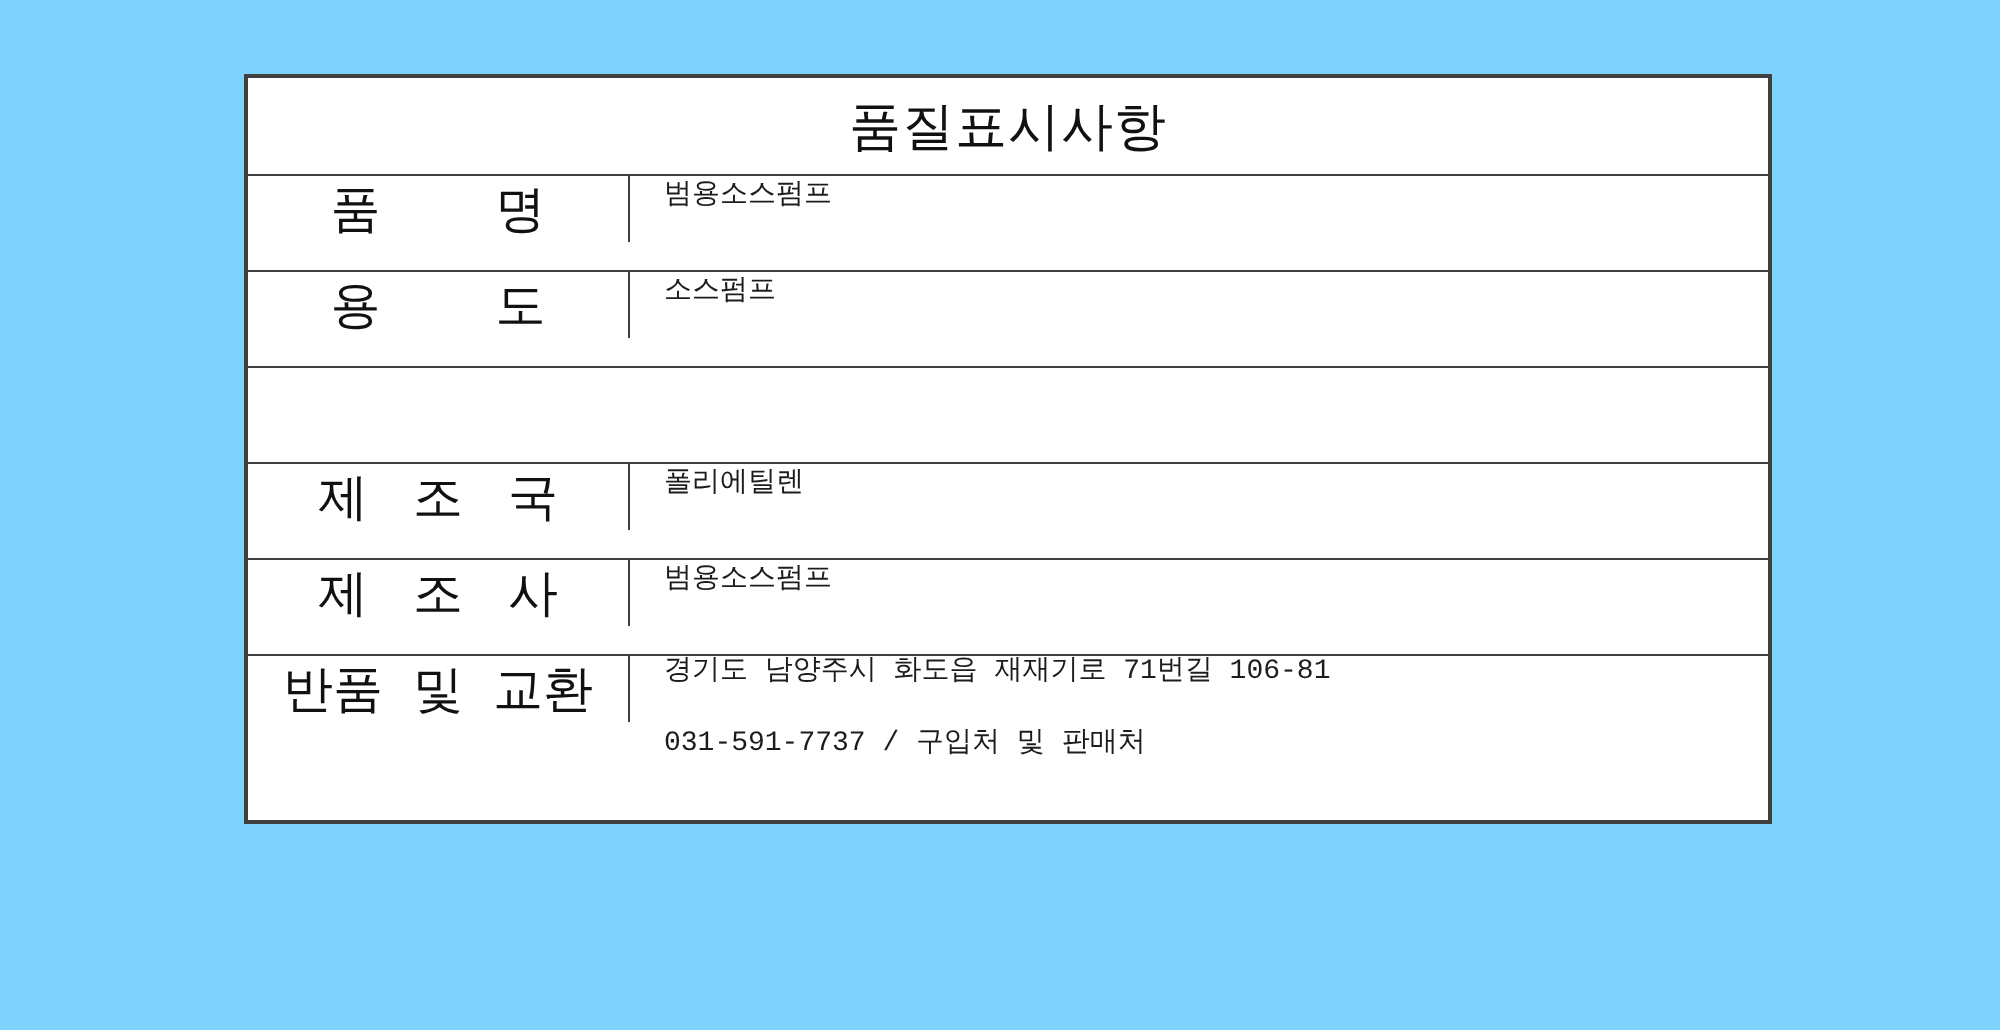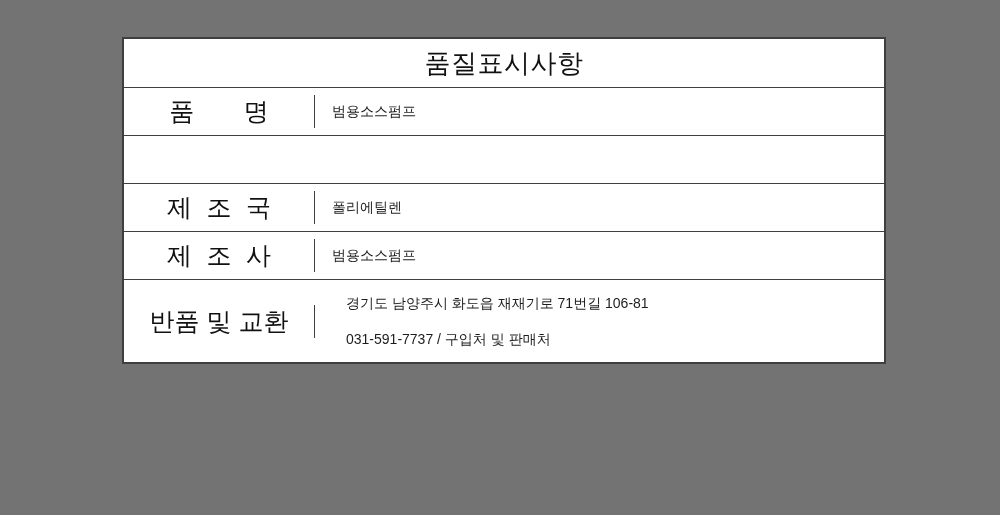--- a/index.html
+++ b/index.html
@@ -7,21 +7,21 @@
     width: 1000px;
     height: 515px;
     background: #ffffff;
     font-family: "Liberation Sans", "DejaVu Sans", sans-serif;
     overflow: hidden;
   }
   .page {
     position: relative;
     width: 1000px;
     height: 515px;
-    background: #737373;
+    background: #7dd3fc;
   }
   .qtable {
     position: absolute;
     left: 122px;
     top: 37px;
     width: 764px;
     background: #ffffff;
     border: 2px solid #3f3f3f;
     color: #1c1c1c;
   }
@@ -30,23 +30,24 @@
     display: flex;
     align-items: center;
     justify-content: center;
     border-bottom: 1.5px solid #3f3f3f;
     font-size: 26px;
     letter-spacing: 0.5px;
     color: #111111;
   }
   .row {
     display: flex;
-    align-items: center;
+    align-items: flex-start;
     height: 48px;
     border-bottom: 1.5px solid #3f3f3f;
+    font-family: Liberation Mono, monospace;
   }
   .row.tall { height: 82px; }
   .row:last-child { border-bottom: none; }
   .cell-label {
     width: 191px;
     flex: 0 0 191px;
     border-right: 1.5px solid #3f3f3f;
     display: flex;
     align-items: center;
     justify-content: center;
@@ -65,36 +66,40 @@
     font-size: 14px;
     color: #1c1c1c;
     white-space: nowrap;
   }
   .cell-value.multi {
     flex-direction: column;
     align-items: flex-start;
     justify-content: center;
     gap: 20px;
   }
-  .value-line { line-height: 1.15; margin-left: 14px; }
+  .value-line { line-height: 1.15; }
 </style>
 </head>
 <body>
 
 <div class="page">
 
   <div class="qtable">
 
     <div class="title-row">품질표시사항</div>
 
     <div class="row">
       <div class="cell-label sp-wide">품 명</div>
       <div class="cell-value">범용소스펌프</div>
     </div>
 
+    <div class="row">
+      <div class="cell-label sp-wide">용 도</div>
+      <div class="cell-value">소스펌프</div>
+    </div>
 
     <div class="row">
     </div>
 
     <div class="row">
       <div class="cell-label sp-narrow">제 조 국</div>
       <div class="cell-value">폴리에틸렌</div>
     </div>
 
     <div class="row">

